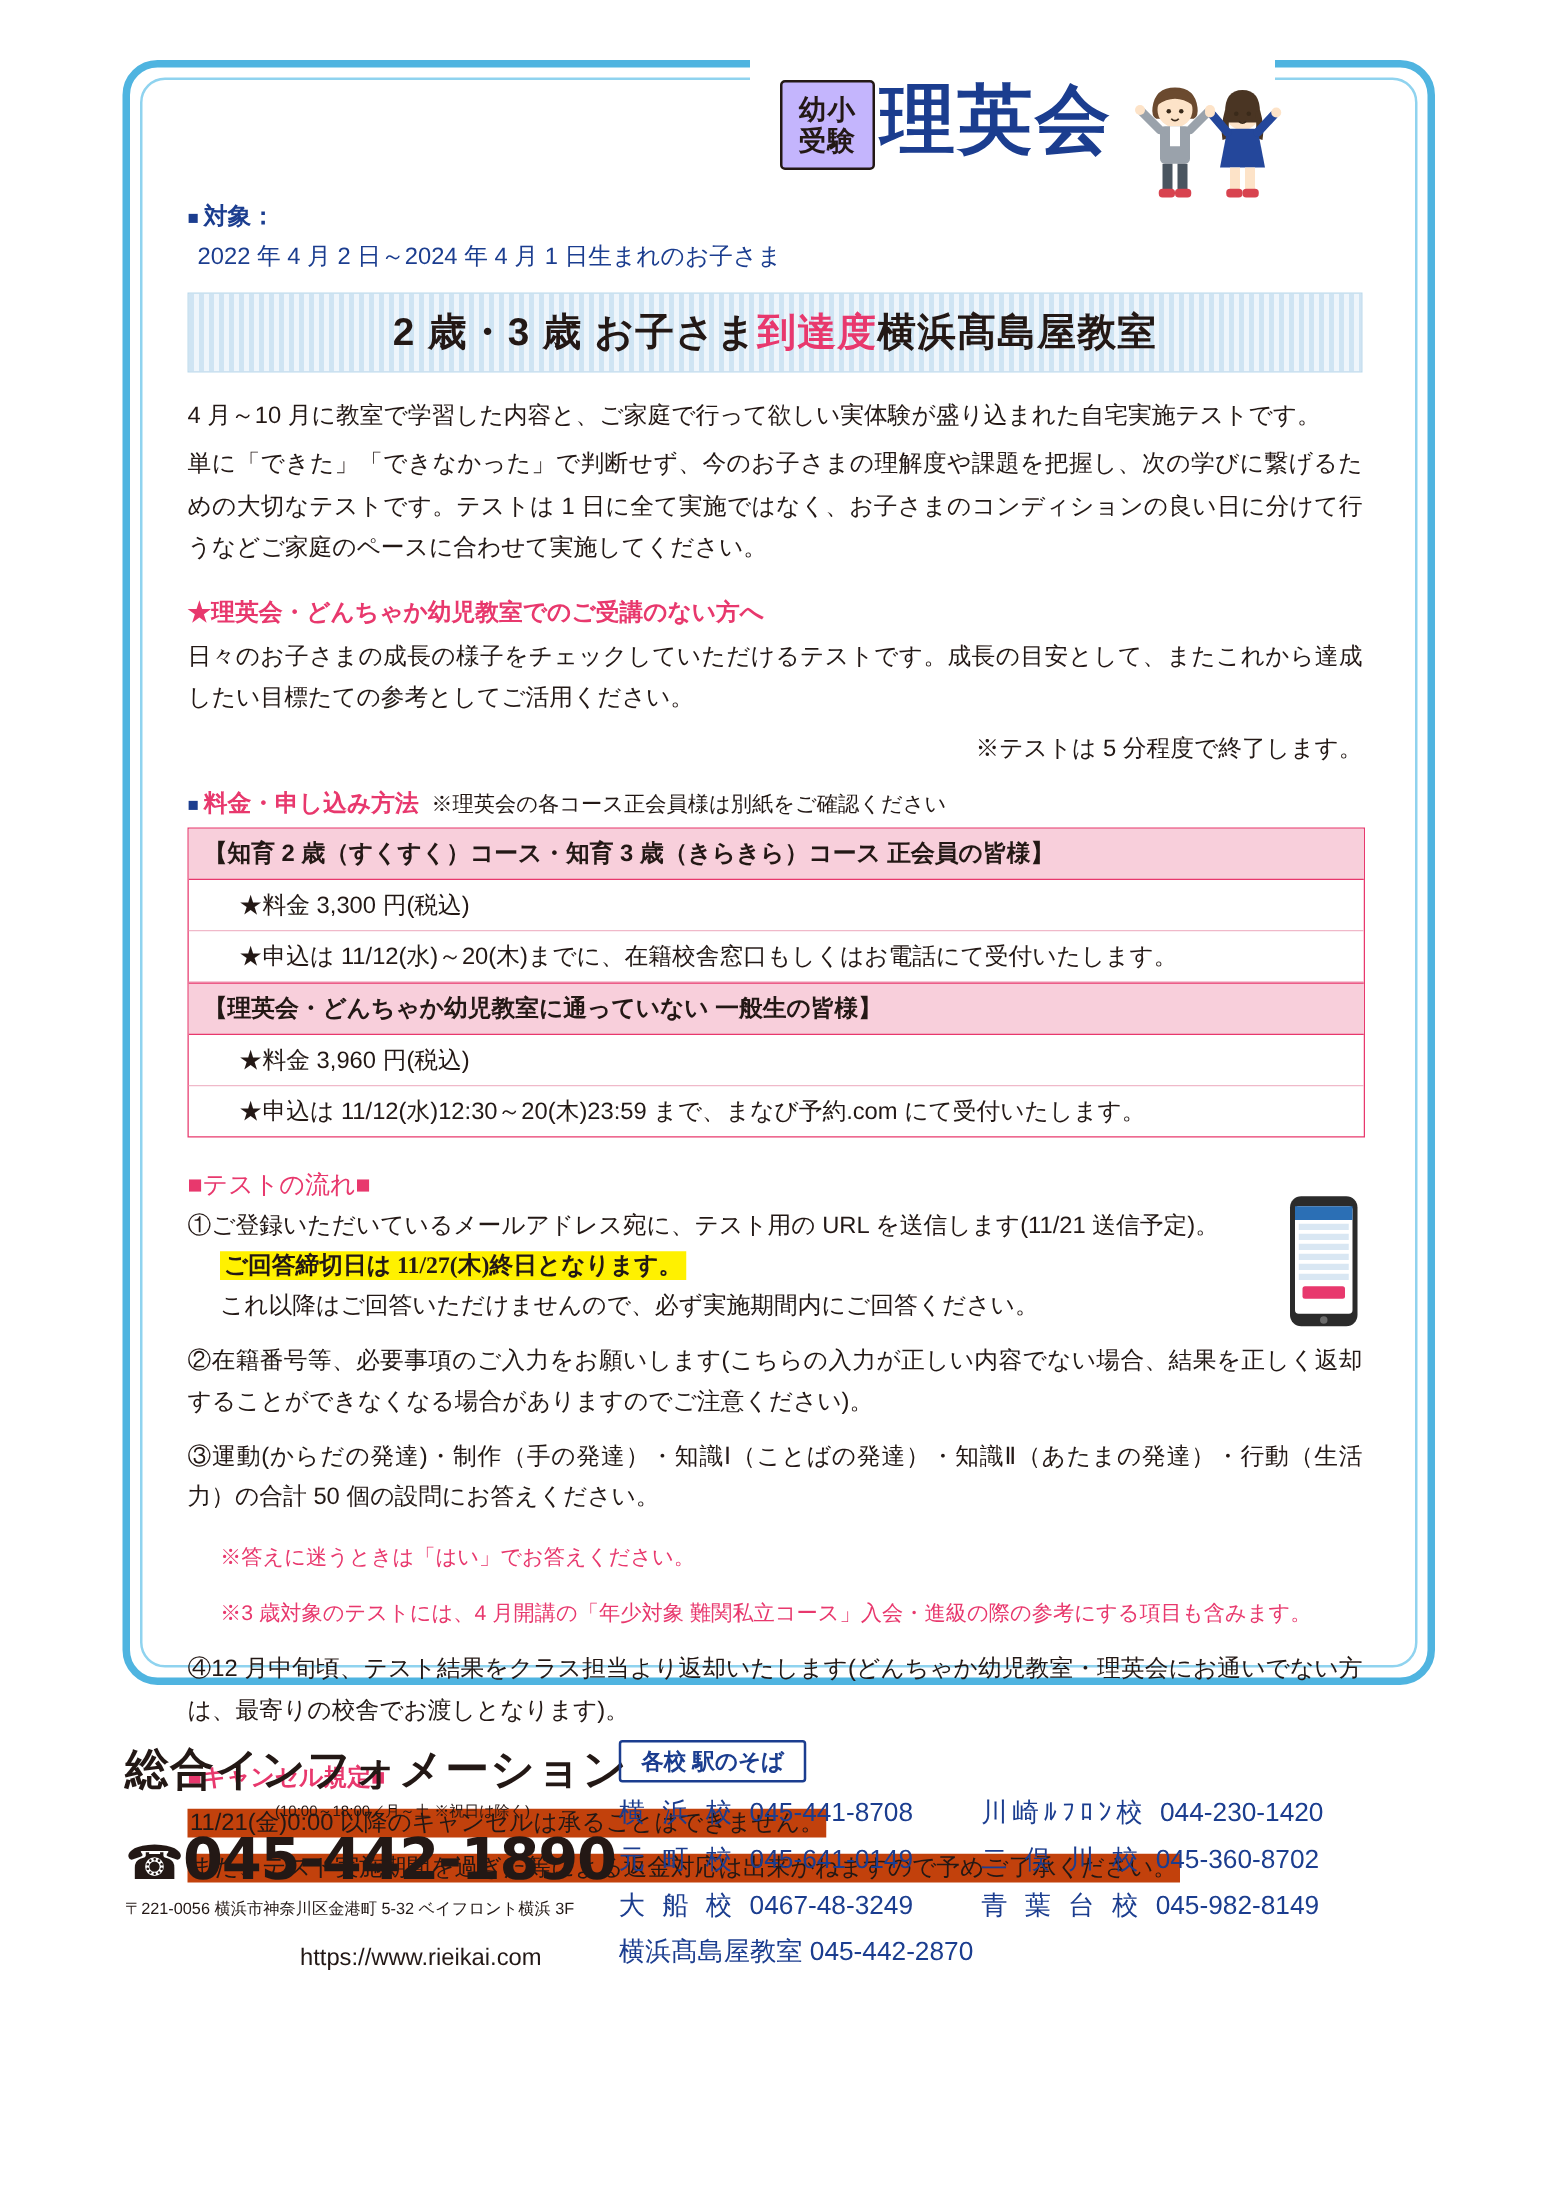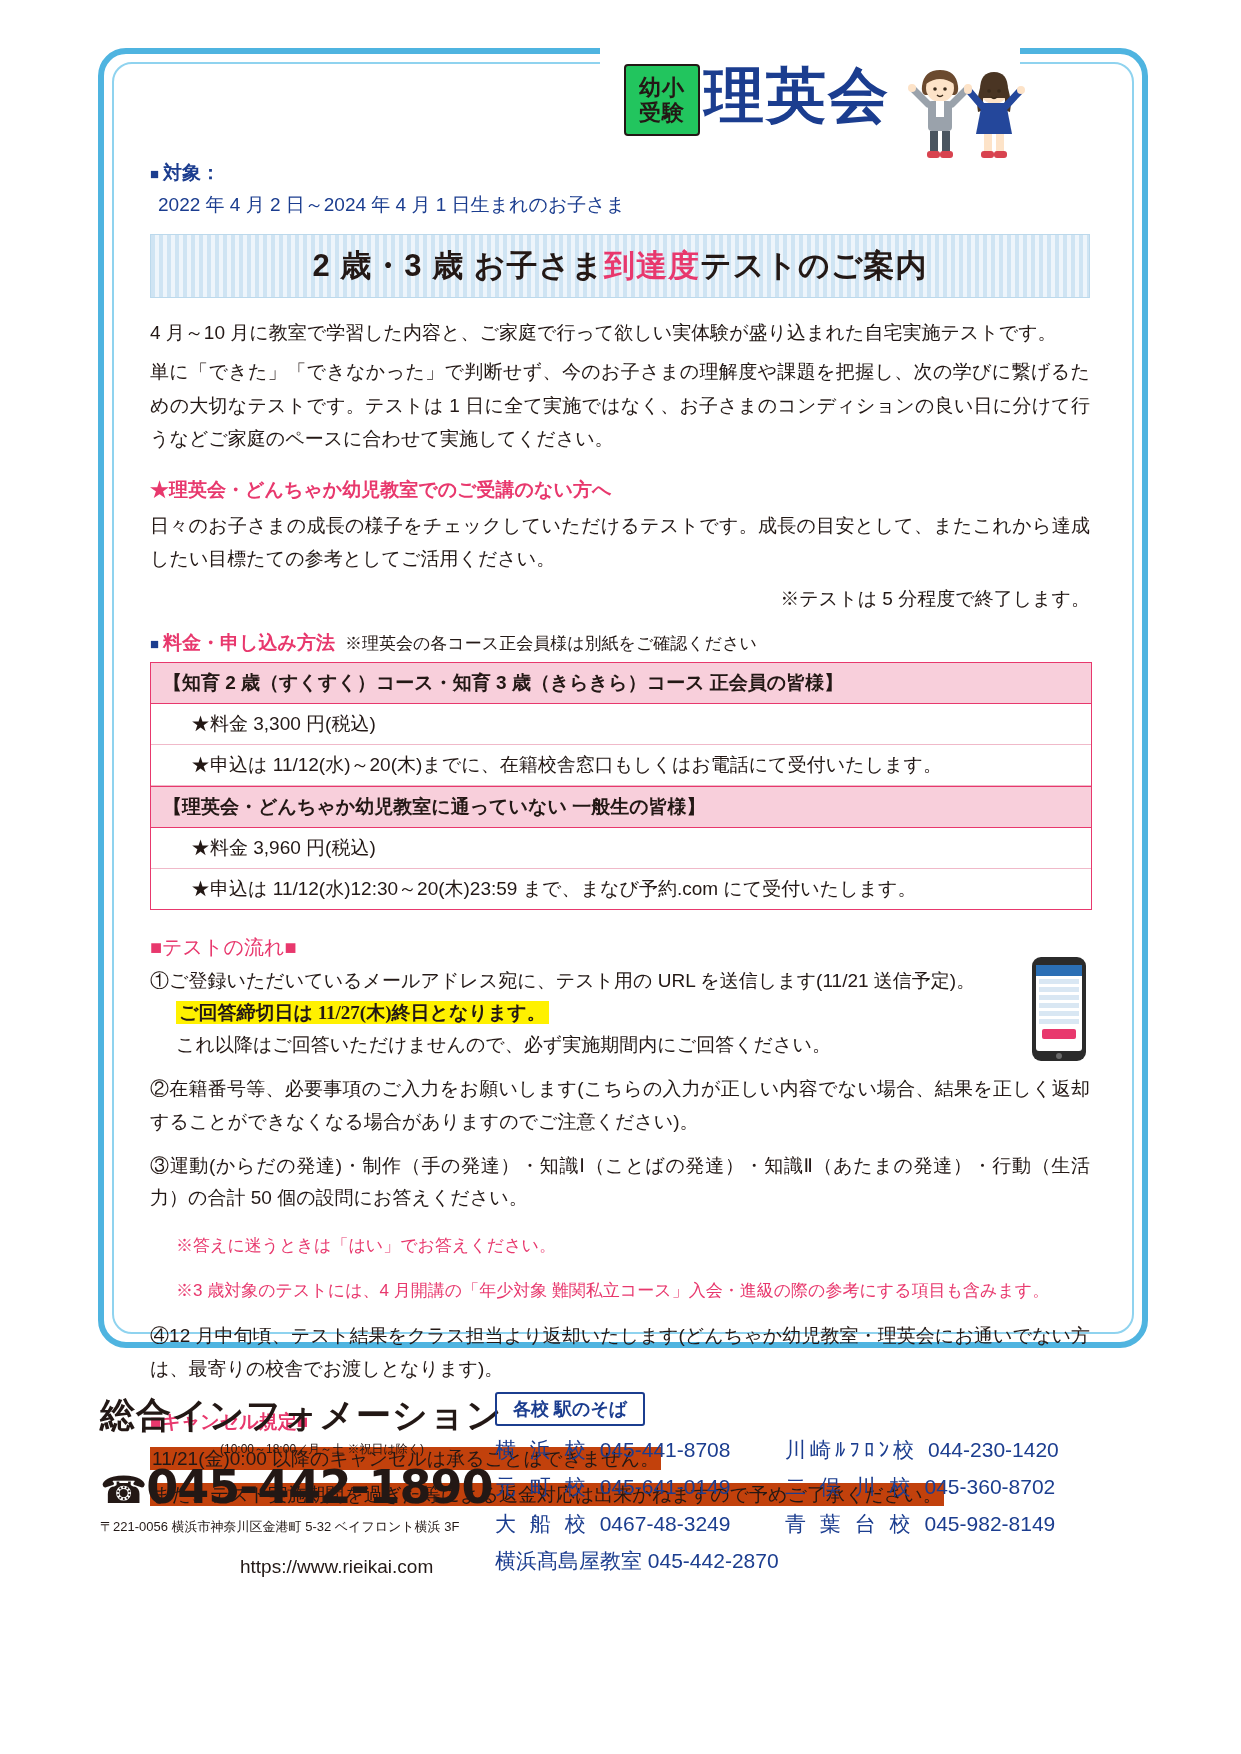--- a/index.html
+++ b/index.html
@@ -32,21 +32,21 @@
     position:absolute;left:600px;top:48px;width:460px;height:120px;
   }
   .logo-bg{
     position:absolute;left:0;top:0;width:420px;height:100px;
     background:#ffffff;
     border-radius:0 0 0 40px;
   }
   .badge{
     position:absolute;left:24px;top:16px;
     width:72px;height:68px;
-    background:#22c55e;
+    background:#c4b5fd;
     border:2px solid #231815;
     border-radius:4px;
     display:flex;flex-direction:column;justify-content:center;align-items:center;
     font-weight:bold;font-size:22px;line-height:1.15;color:#231815;
     letter-spacing:1px;
   }
   .brand{
     position:absolute;left:104px;top:8px;
     font-size:60px;font-weight:bold;color:#1b3d8f;
     letter-spacing:2px;
@@ -193,21 +193,21 @@
 <div class="content">
 
   <div class="row-label">
     <span class="sq">■</span><span>対象：</span>
   </div>
   <div class="target-date">2022 年 4 月 2 日～2024 年 4 月 1 日生まれのお子さま</div>
 
   <div class="title-bar">
     <span class="t1">2 歳・3 歳  お子さま  </span>
       <span class="t2">到達度</span>
-      <span class="t1">テストのご案内</span>
+      <span class="t1">横浜髙島屋教室</span>
   </div>
 
   <p class="para">4 月～10 月に教室で学習した内容と、ご家庭で行って欲しい実体験が盛り込まれた自宅実施テストです。</p>
   <p class="para">単に「できた」「できなかった」で判断せず、今のお子さまの理解度や課題を把握し、次の学びに繋げるための大切なテストです。テストは 1 日に全て実施ではなく、お子さまのコンディションの良い日に分けて行うなどご家庭のペースに合わせて実施してください。</p>
 
   <div class="pink-head">★理英会・どんちゃか幼児教室でのご受講のない方へ</div>
   <p class="para">日々のお子さまの成長の様子をチェックしていただけるテストです。成長の目安として、またこれから達成したい目標たての参考としてご活用ください。</p>
   <div class="right-note">※テストは 5 分程度で終了します。</div>
 
   <div class="sec-head">

